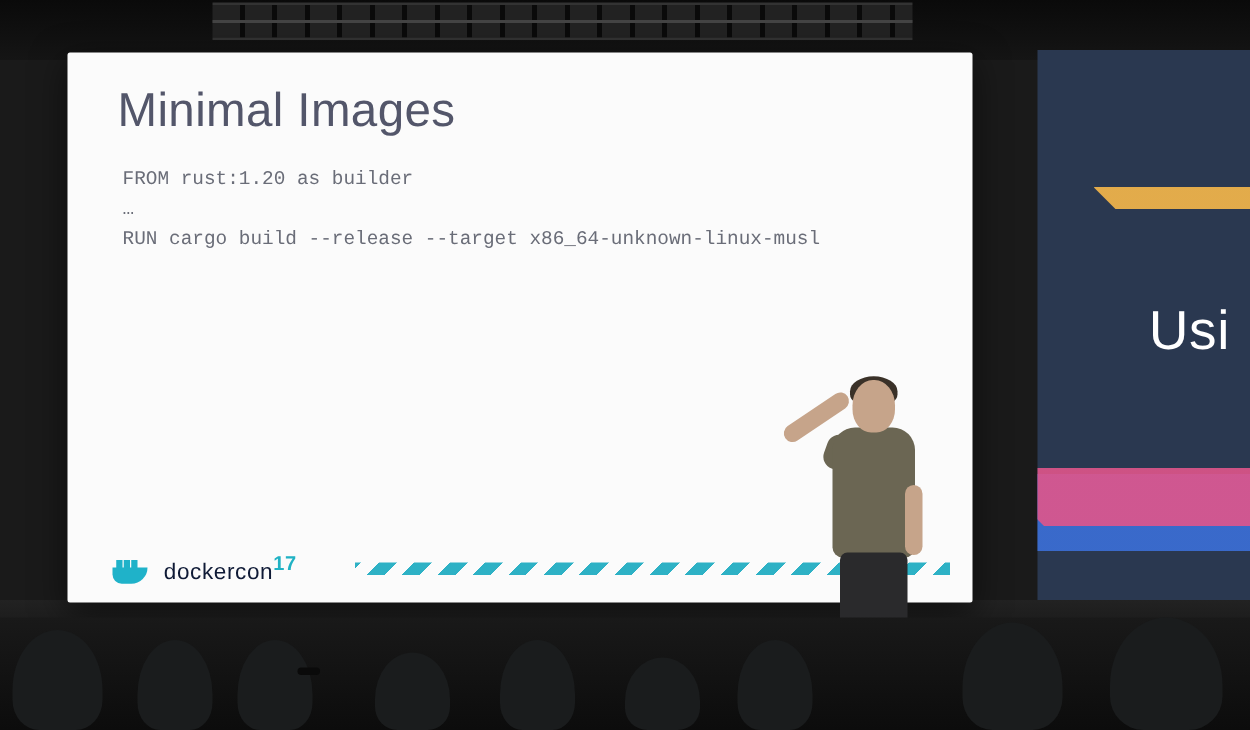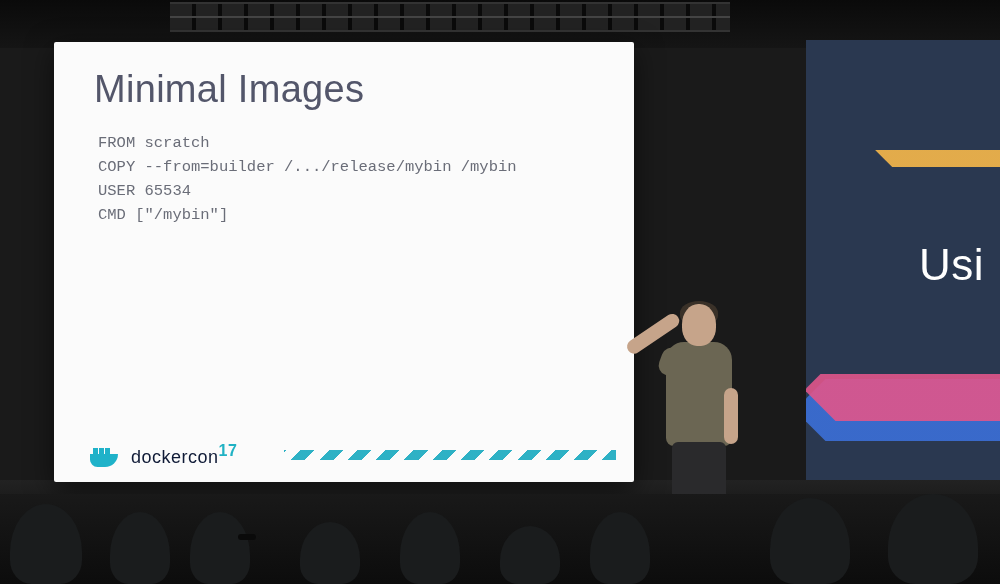--- a/index.html
+++ b/index.html
@@ -25,21 +25,21 @@
       background: repeating-linear-gradient(90deg, #222 0 22px, #0a0a0a 22px 26px),
                   linear-gradient(0deg, transparent 45%, #444 45% 55%, transparent 55%);
       background-blend-mode: lighten;
       border-top: 2px solid #333;
       border-bottom: 2px solid #333;
     }
     
     .side-banner {
       position: absolute;
       right: 0; top: 40px;
-      width: 194px; height: 480px;
+      width: 170px; height: 480px;
       background: #2a3850;
       overflow: hidden;
     }
     .arrow {
       position: absolute;
       width: 220px; height: 220px;
       transform: rotate(-45deg);
       opacity: 0.9;
     }
     .arrow.a1 {
@@ -60,21 +60,21 @@
       right: 16px; top: 200px;
       color: #fff;
       font-size: 44px;
       font-weight: 400;
       letter-spacing: 0.5px;
     }
     
     .slide {
       position: absolute;
       left: 54px; top: 42px;
-      width: 580px; height: 440px;
+      width: 724px; height: 440px;
       background: #fbfbfb;
       border-radius: 2px;
       box-shadow: 0 8px 28px rgba(0,0,0,0.55);
       padding: 26px 36px 20px 40px;
       color: #4b4f5e;
     }
     .slide h1 {
       font-size: 38px;
       font-weight: 400;
       color: #53566a;
@@ -269,24 +269,23 @@
   <div class="arrow a2"></div>
   <div class="arrow a3"></div>
   <div class="word">Usi</div>
 </div>
 
 <div class="stage-floor"></div>
 <div class="stage-edge"></div>
 
 <div class="slide">
   <h1>Minimal Images</h1>
-  <pre class="block2">FROM scratch
-COPY --from=builder /.../release/mybin /mybin
-USER 65534
-CMD ["/mybin"]</pre>
+  <pre class="block1">FROM rust:1.20 as builder
+…
+RUN cargo build --release --target x86_64-unknown-linux-musl</pre>
 
   <div class="slide-footer">
     <span class="whale"></span>
     <span class="footer-text">
       <span>dockercon</span><span class="sup">17</span>
     </span>
   </div>
   <div class="stripe"></div>
 </div>
 

